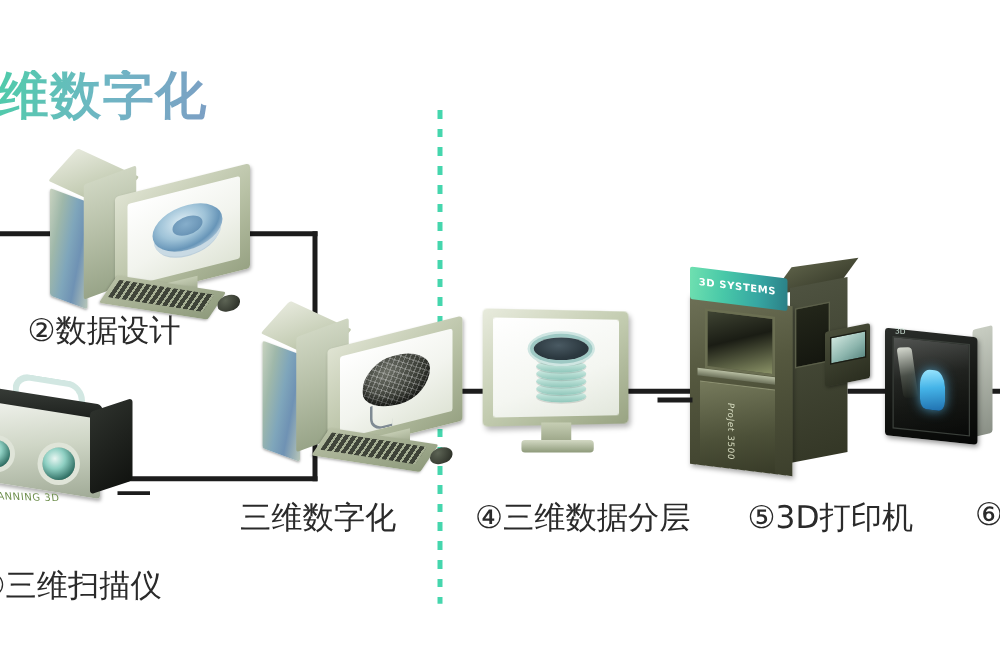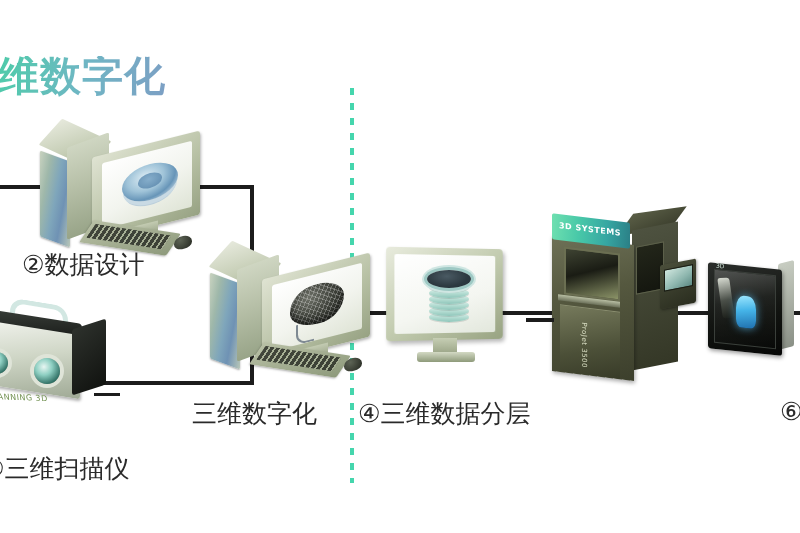--- a/index.html
+++ b/index.html
@@ -481,41 +481,42 @@
       <div class="layer" style="top:30px;"></div>
       <div class="layer" style="top:24px;"></div>
       <div class="layer" style="top:18px;"></div>
       <div class="layer" style="top:12px;"></div>
       <div class="top"></div>
     </div>
     <div class="neck"></div>
     <div class="foot"></div>
   </div>
 
-  <div class="step-label" style="left:358px; top:397px;">④三维数据分层</div>
+  <div class="step-label" style="left:380px; top:397px;">④三维数据分层</div>
 
   <div class="device printer" style="left:548px; top:214px;">
     <div class="top-cap"></div>
     <div class="right-face"></div>
     <div class="left-face"></div>
     <div class="top-panel">
       <span class="logo">3D SYSTEMS</span>
     </div>
     <div class="window"></div>
     <div class="window2"></div>
     <div class="handle-bar"></div>
     <div class="door">
       <span class="vlabel">ProJet 3500</span>
     </div>
     <div class="ctrl-box">
       <div class="scr"></div>
     </div>
     <div class="cable"></div>
   </div>
 
+  <div class="step-label" style="left:598px; top:397px;">⑤3D打印机</div>
 
   <div class="device case" style="left:706px; top:258px;">
     <div class="side"></div>
     <div class="shell"></div>
     <div class="glass"></div>
     <div class="arm"></div>
     <div class="part"></div>
     <div class="tag">3D</div>
   </div>
 

